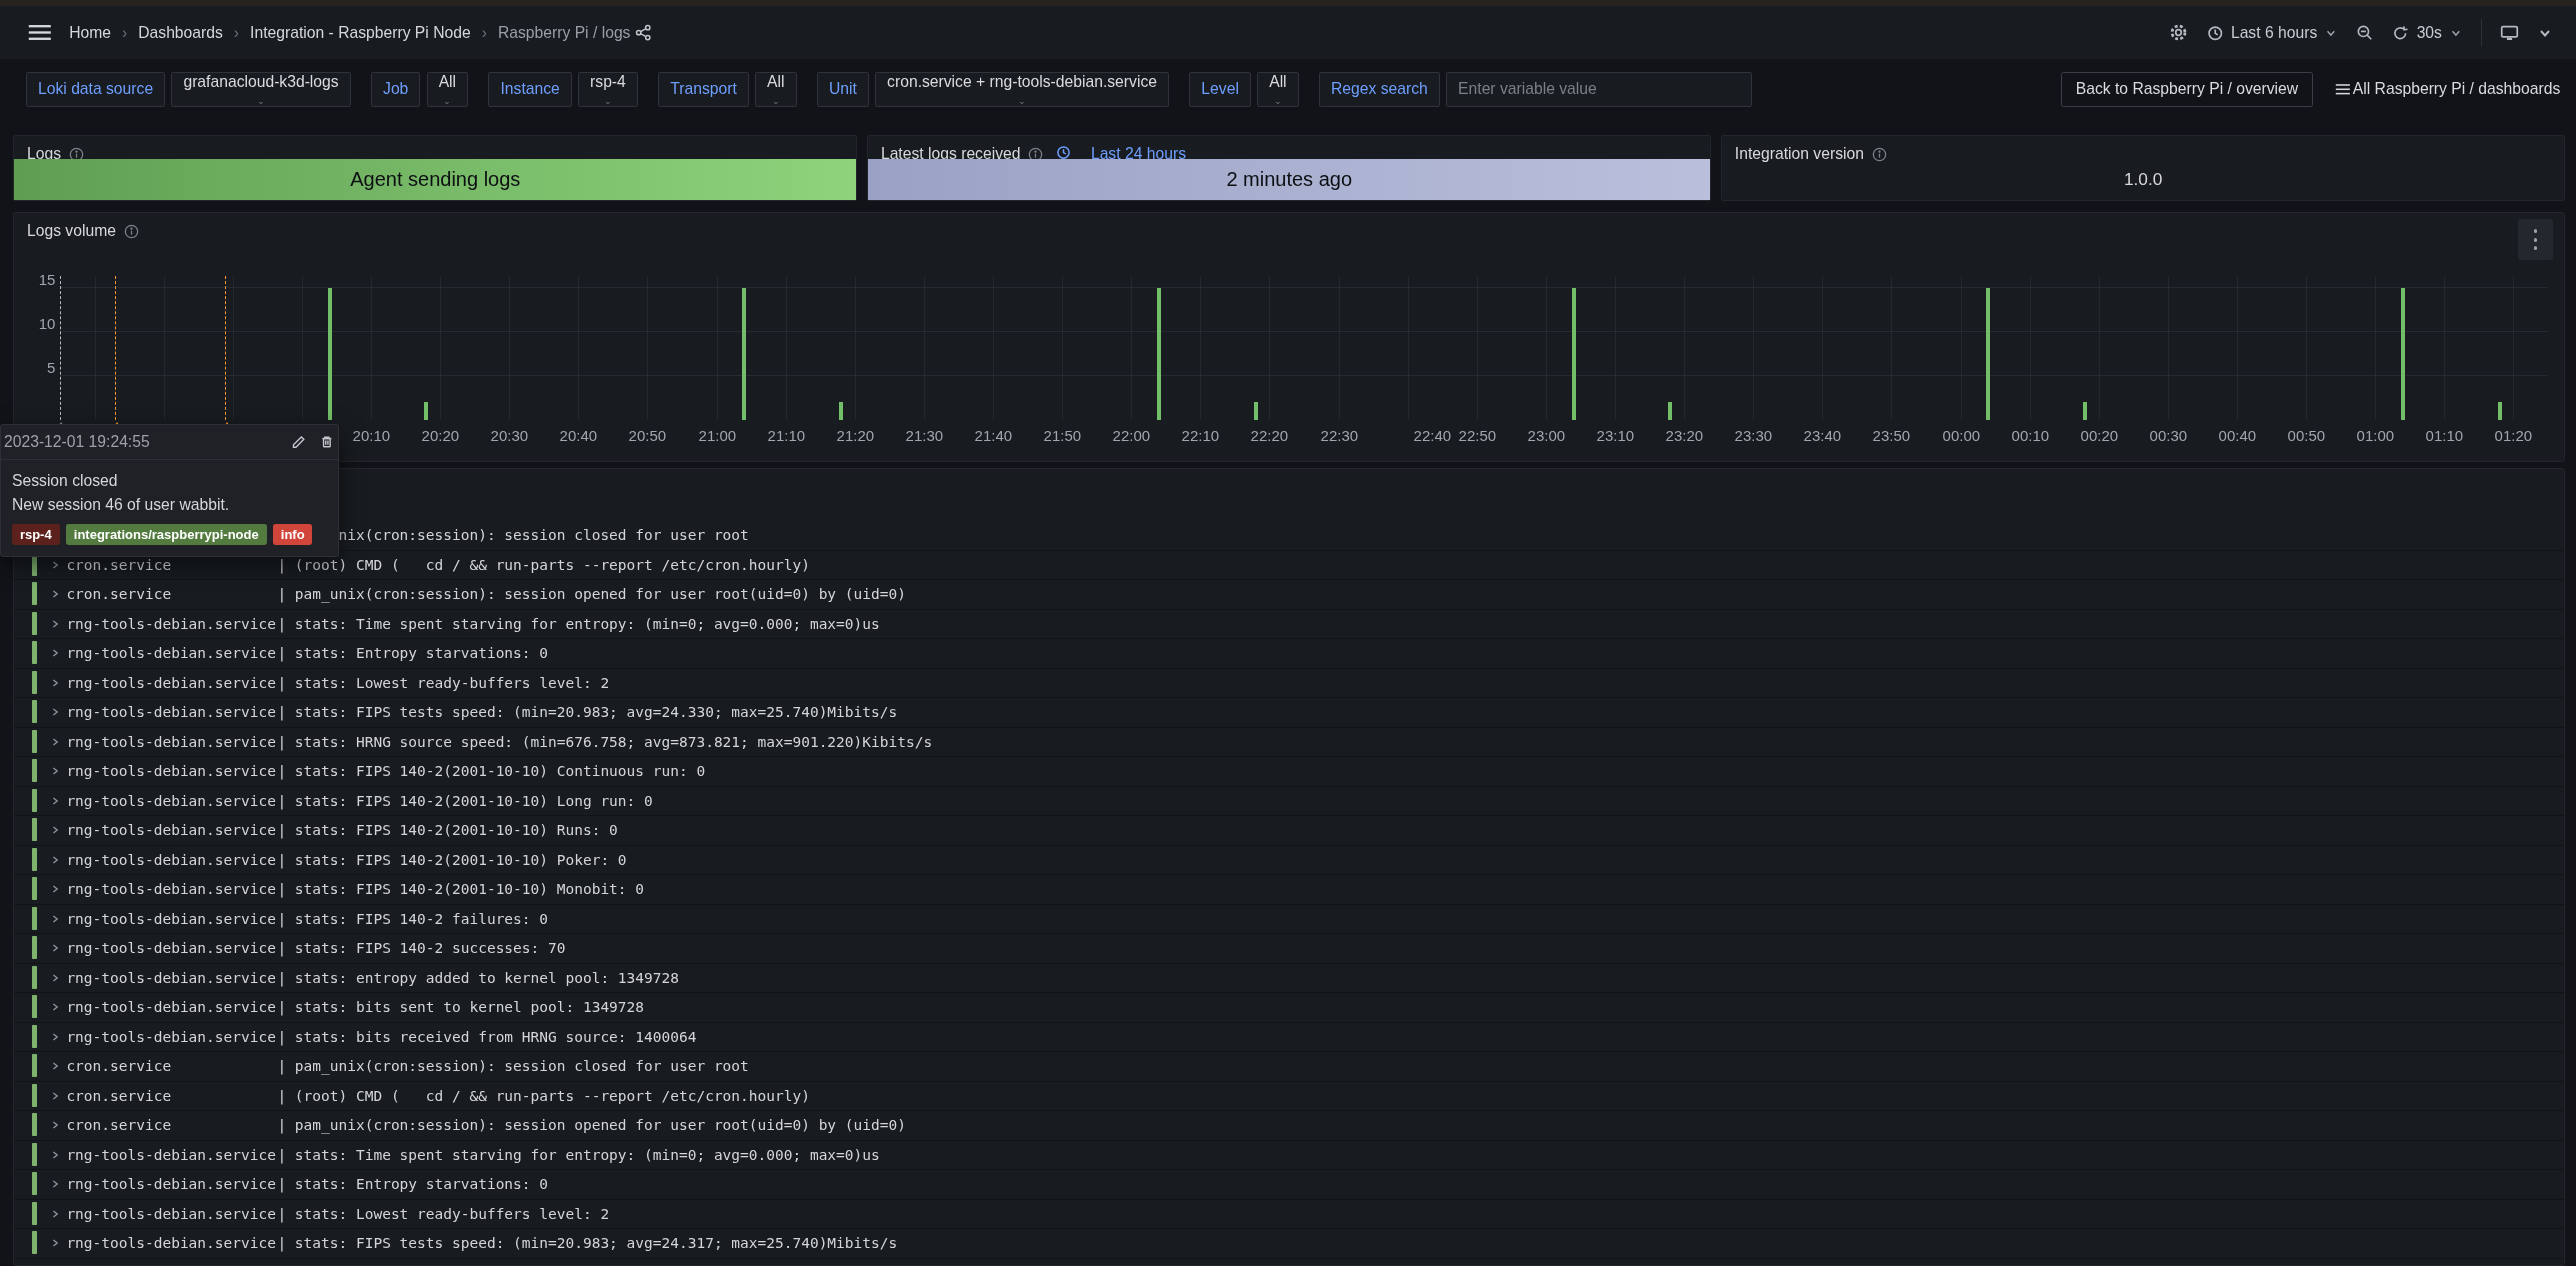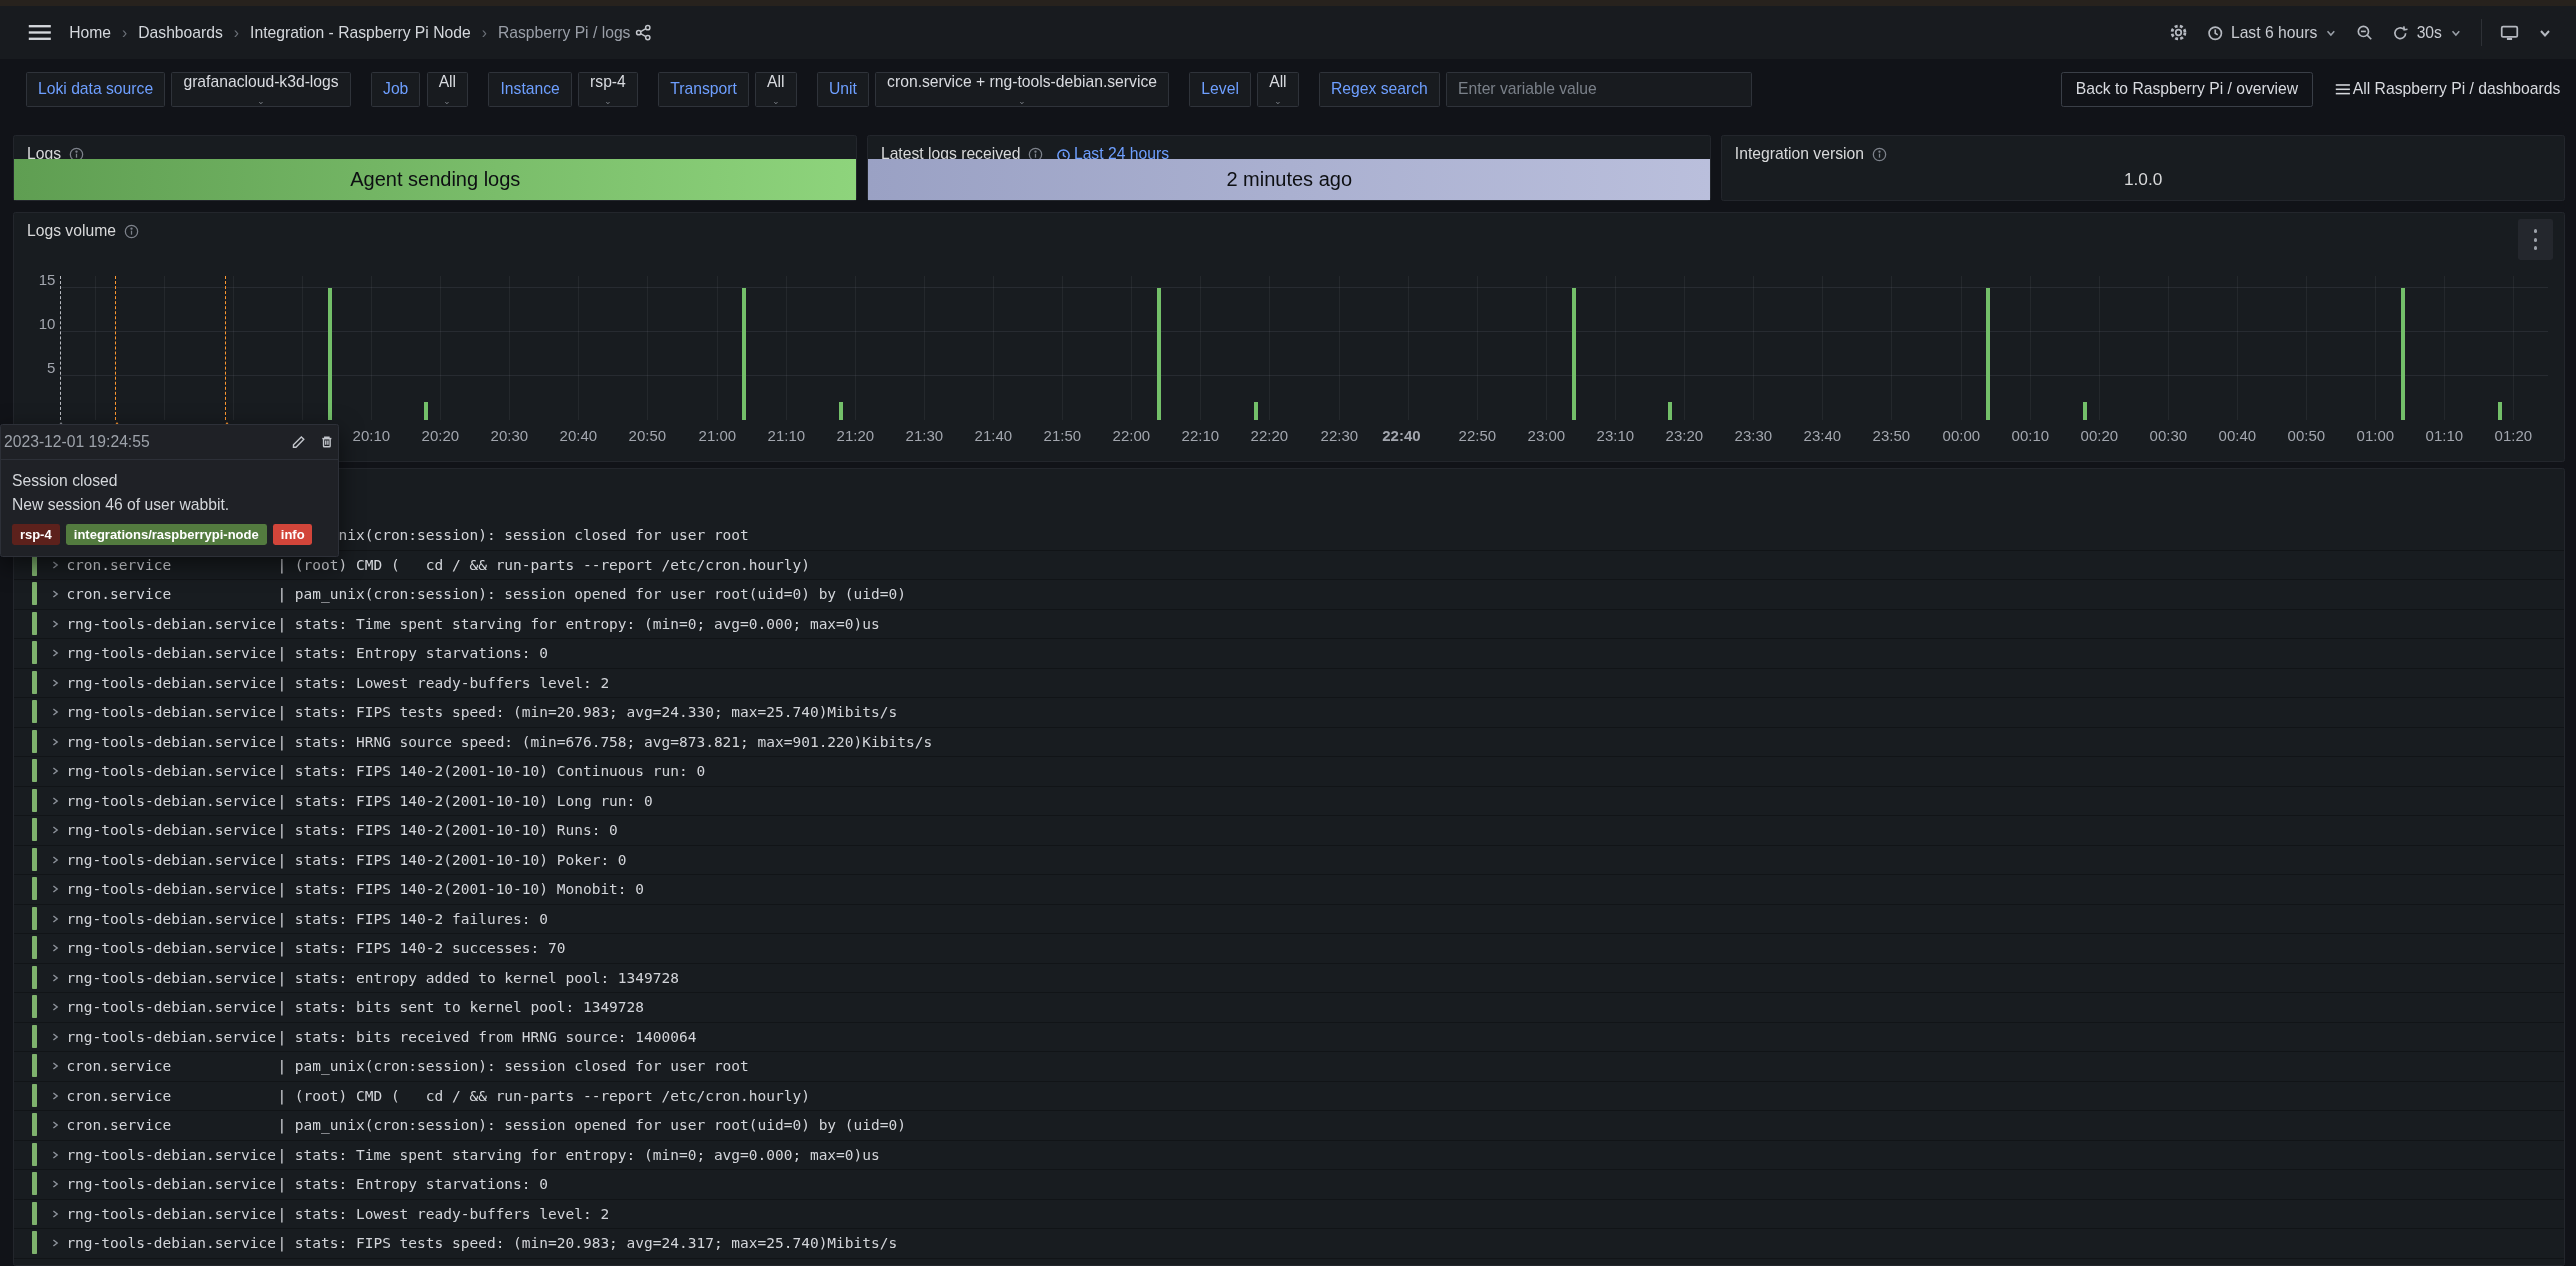--- a/index.html
+++ b/index.html
@@ -56,21 +56,21 @@
     height:35px; display:flex; align-items:center; padding:0 14px;
     border:0.8px solid #3a3f47; border-radius:2.4px; background:transparent;
     color:#d9dbe0; font-size:15.7px; cursor:pointer; white-space:nowrap;
   }
   .all-dash { display:flex; align-items:center; gap:2px; color:#d9dbe0; font-size:15.7px; cursor:pointer; white-space:nowrap; }
 
   
   .panel { background:#181c20; border:0.8px solid #23262c; border-radius:2.4px; position:relative; }
   .panel-header { display:flex; align-items:center; gap:7.9px; padding:9.4px 12.6px 0 12.6px; }
   .panel-title { font-size:15.7px; color:#d8d9da; font-weight:500; white-space:nowrap; }
-  .time-link { display:flex; align-items:flex-end; gap:3px; color:#6e9fff; font-size:15.7px; margin-left:4.7px; cursor:pointer; white-space:nowrap; }
+  .time-link { display:flex; align-items:flex-start; gap:20px; color:#6e9fff; font-size:15.7px; margin-left:4.7px; cursor:pointer; white-space:nowrap; }
 
   .stat-row { position:absolute; top:135px; left:13.4px; right:11px; height:66px; display:flex; gap:10.2px; }
   .stat-panel { flex:1; }
   .stat-bar {
     position:absolute; left:0; right:0; bottom:0; height:41px;
     display:flex; align-items:center; justify-content:center;
     font-size:20px; font-weight:500;
   }
   .stat-plain {
     position:absolute; left:0; right:0; bottom:0; height:41px;
@@ -387,21 +387,21 @@
       <div class="xlab" style="left: 1002px;">21:50</div>
       <div class="vgrid" style="left: 1071px;"></div>
       <div class="xlab" style="left: 1071px;">22:00</div>
       <div class="vgrid" style="left: 1140px;"></div>
       <div class="xlab" style="left: 1140px;">22:10</div>
       <div class="vgrid" style="left: 1209px;"></div>
       <div class="xlab" style="left: 1209px;">22:20</div>
       <div class="vgrid" style="left: 1279px;"></div>
       <div class="xlab" style="left: 1279px;">22:30</div>
       <div class="vgrid" style="left: 1348px;"></div>
-      <div class="xlab" style="left: 1341px; font-weight: bold;">22:40</div>
+      <div class="xlab" style="left: 1372px;">22:40</div>
       <div class="vgrid" style="left: 1417px;"></div>
       <div class="xlab" style="left: 1417px;">22:50</div>
       <div class="vgrid" style="left: 1486px;"></div>
       <div class="xlab" style="left: 1486px;">23:00</div>
       <div class="vgrid" style="left: 1555px;"></div>
       <div class="xlab" style="left: 1555px;">23:10</div>
       <div class="vgrid" style="left: 1624px;"></div>
       <div class="xlab" style="left: 1624px;">23:20</div>
       <div class="vgrid" style="left: 1693px;"></div>
       <div class="xlab" style="left: 1693px;">23:30</div>

